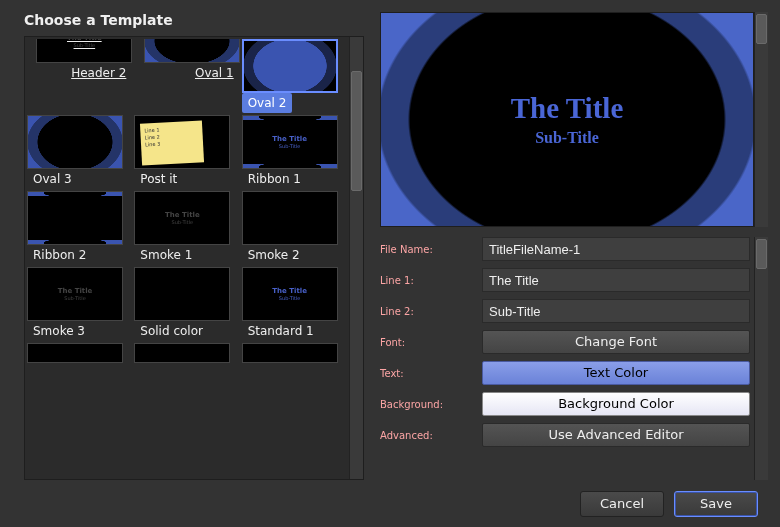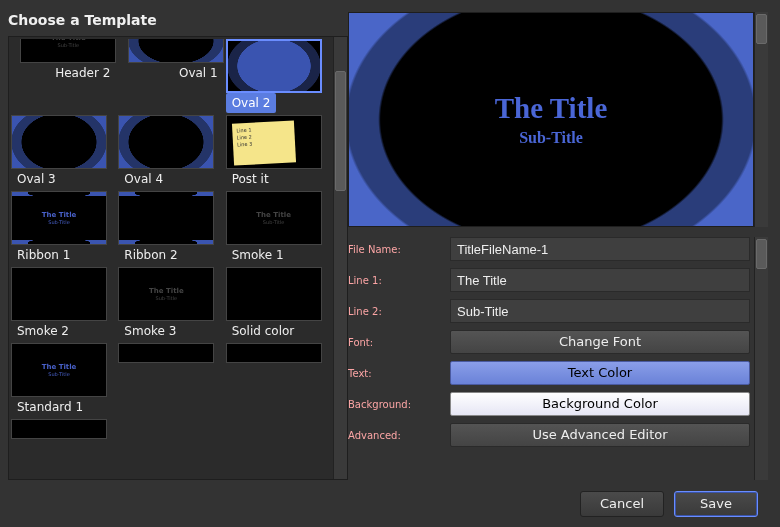--- a/index.html
+++ b/index.html
@@ -8,21 +8,22 @@
     font-family: "DejaVu Sans", "Liberation Sans", Arial, sans-serif;
     font-size: 13px;
     color: #eeeeee;
     width: 780px;
     height: 527px;
     overflow: hidden;
     position: relative;
   }
   .main {
     display: flex;
-    padding: 12px 12px 0 8px;
+    padding: 12px 12px 0 24px;
+    gap: 16px;
     height: 480px;
   }
   .left {
     width: 340px;
     display: flex;
     flex-direction: column;
   }
   .heading {
     font-weight: bold;
     font-size: 14px;
@@ -251,20 +252,21 @@
   }
   .tt { font-size:7px; color:#4860c8; font-weight:bold;}
   .ts { font-size:5px; color:#4860c8;}
   .tt.dim, .ts.dim { color:#444;}
   .tt.white, .ts.white { color:#bde;}
   .partial-top {
     height: 44px;
     overflow:hidden;
     display:flex;
     align-items: flex-end;
+    text-decoration: underline;
   }
   .partial-top .thumb { margin-top:-20px;}
   .partial-bot {
     height: 20px;
     overflow:hidden;
   }
 </style>
 </head>
 <body>
 
@@ -294,27 +296,20 @@
                 <span class="ts white">Sub-Title</span>
               </div>
             <span class="label">Oval 2</span>
           </div>
           <div class="cell">
             <div class="thumb t-oval">
                 <span class="tt" style="color:#2a3a80">The Title</span>
                 <span class="ts" style="color:#2a3a80">Sub-Title</span>
               </div>
             <span class="label">Oval 3</span>
-          </div>
-          <div class="cell">
-            <div class="thumb t-oval">
-                <span class="tt">The Title</span>
-                <span class="ts">Sub-Title</span>
-              </div>
-            <span class="label">Oval 4</span>
           </div>
 
           <div class="cell">
             <div class="thumb t-post">
                 <div class="note"><span>Line 1</span><br><span>Line 2</span><br><span>Line 3</span></div>
               </div>
             <span class="label">Post it</span>
           </div>
           <div class="cell">
             <div class="thumb t-ribbon">

